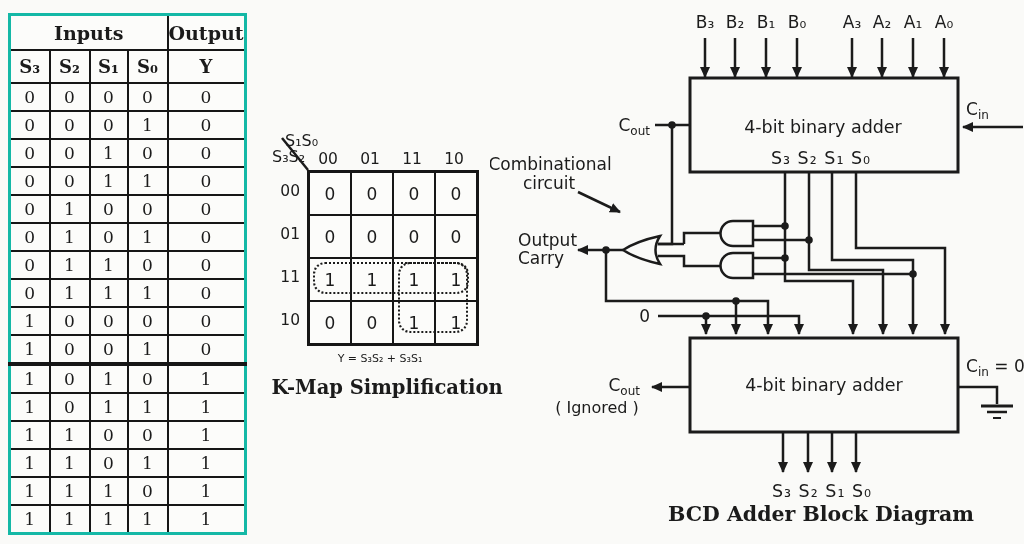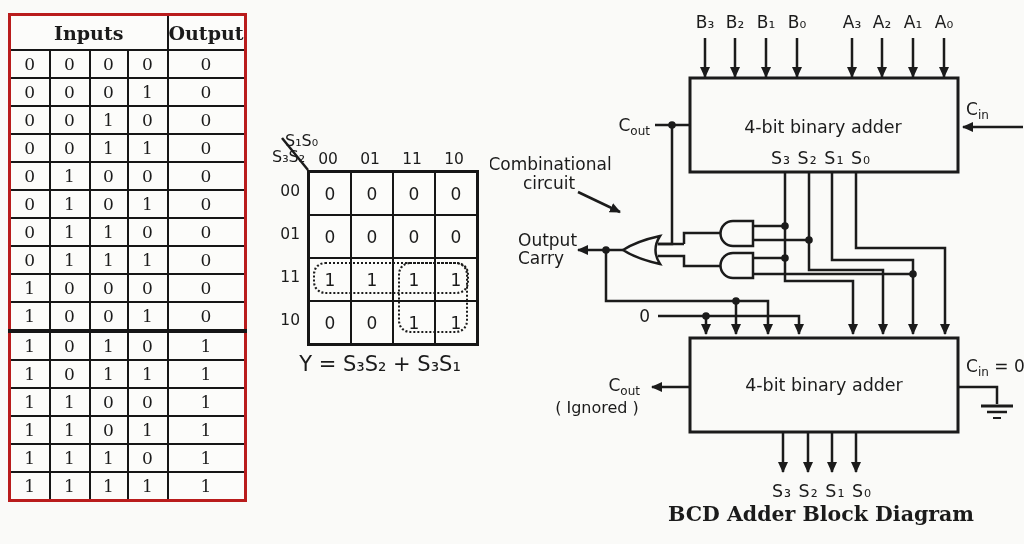--- a/index.html
+++ b/index.html
@@ -1,21 +1,21 @@
 <!DOCTYPE html>
 <html><head>
 <meta charset="utf-8">
 <style>
   html,body{margin:0;padding:0;background:#e9e9e9;}
   #canvas{position:relative;width:1024px;height:544px;background:#fafaf8;overflow:hidden;
           font-family:"DejaVu Sans",sans-serif;color:#1b1b1b;}
 
   
   #truth-table{position:absolute;left:8px;top:13px;}
-  #truth-table table{border-collapse:collapse;border:3px solid #b91c1c;
+  #truth-table table{border-collapse:collapse;border:3px solid #14b8a6;
                      font-family:"DejaVu Serif",serif;background:#fcfcfa;}
   #truth-table th,#truth-table td{border:2px solid #161616;text-align:center;padding:0;}
   #truth-table th{font-weight:bold;}
   #truth-table .h1 th{height:33px;font-size:19px;}
   #truth-table .h2 th{height:31px;font-size:18px;}
   #truth-table td{height:26px;font-size:17px;}
   #truth-table col.c-s{width:40px;}
   #truth-table col.c-s1{width:38px;}
   #truth-table col.c-y{width:64px;}
   #truth-table tr.sep td{border-top:4px solid #161616;}
@@ -25,21 +25,21 @@
   #kmap .corner-top{position:absolute;left:35px;top:19px;font-size:16px;}
   #kmap .corner-bottom{position:absolute;left:1px;top:35px;font-size:16px;margin-left:21px;}
   #km-diag{position:absolute;left:0;top:0;}
   #kmap .collab{position:absolute;top:38px;width:30px;text-align:center;font-size:15.5px;}
   #kmap .rowlab{position:absolute;left:18px;width:32px;text-align:right;font-size:15.5px;line-height:43px;height:43px;}
   #km-grid{position:absolute;left:57px;top:58px;border-collapse:collapse;border:3px solid #161616;background:#fcfcfa;}
   #km-grid td{width:40px;height:41px;border:2px solid #161616;text-align:center;font-size:17px;padding:0;}
   .km-group{position:absolute;border:2px dotted #1b1b1b;border-radius:12px;}
   #km-group-row{left:63px;top:150px;width:152px;height:28px;}
   #km-group-block{left:148px;top:150px;width:66px;height:67px;}
-  #km-formula{position:absolute;left:30px;top:240px;width:200px;text-align:center;font-size:21px;}
+  #km-formula{position:absolute;left:30px;top:240px;width:200px;text-align:center;font-size:11px;}
   #km-title{position:absolute;left:7px;top:264px;width:260px;text-align:center;
             font-family:"DejaVu Serif",serif;font-weight:bold;font-size:19.5px;}
 
   
   #circuit-svg{position:absolute;left:490px;top:0;}
   #circuit-svg .wire{stroke:#1b1b1b;stroke-width:2.5;fill:none;}
   #circuit-svg .box{stroke:#1b1b1b;stroke-width:3;fill:#fafaf8;}
   #circuit-svg .gate{stroke:#1b1b1b;stroke-width:2.5;fill:#fafaf8;}
   #circuit-svg .dot{fill:#1b1b1b;}
   #circuit-svg text{fill:#1b1b1b;font-family:"DejaVu Sans",sans-serif;font-size:17px;}
@@ -63,20 +63,27 @@
           <col class="c-s">
           <col class="c-s1">
           <col class="c-s">
           <col class="c-y">
       </colgroup>
       <thead>
         <tr class="h1">
           <th colspan="4">Inputs</th>
           <th>Output</th>
         </tr>
+        <tr class="h2">
+          <th>S₃</th>
+          <th>S₂</th>
+          <th>S₁</th>
+          <th>S₀</th>
+          <th>Y</th>
+        </tr>
       </thead>
       <tbody id="tt-body">
           <tr>
             <td>0</td>
             <td>0</td>
             <td>0</td>
             <td>0</td>
             <td>0</td>
           </tr>
           <tr>
@@ -231,20 +238,21 @@
             <td>1</td>
             <td>1</td>
           </tr>
         </tbody>
     </table>
 
     <div id="km-group-row" class="km-group"></div>
     <div id="km-group-block" class="km-group"></div>
 
     <div id="km-formula">Y = S₃S₂ + S₃S₁</div>
+    <div id="km-title">K-Map Simplification</div>
   </div>
 
   <svg id="circuit-svg" width="534" height="544" viewBox="490 0 534 544">
     <defs>
       <marker id="ah" markerUnits="userSpaceOnUse" markerWidth="12" markerHeight="11" refX="10" refY="5" orient="auto">
         <path d="M0,0 L11,5 L0,10 Z" fill="#1b1b1b"></path>
       </marker>
     </defs>
 
     <g>

